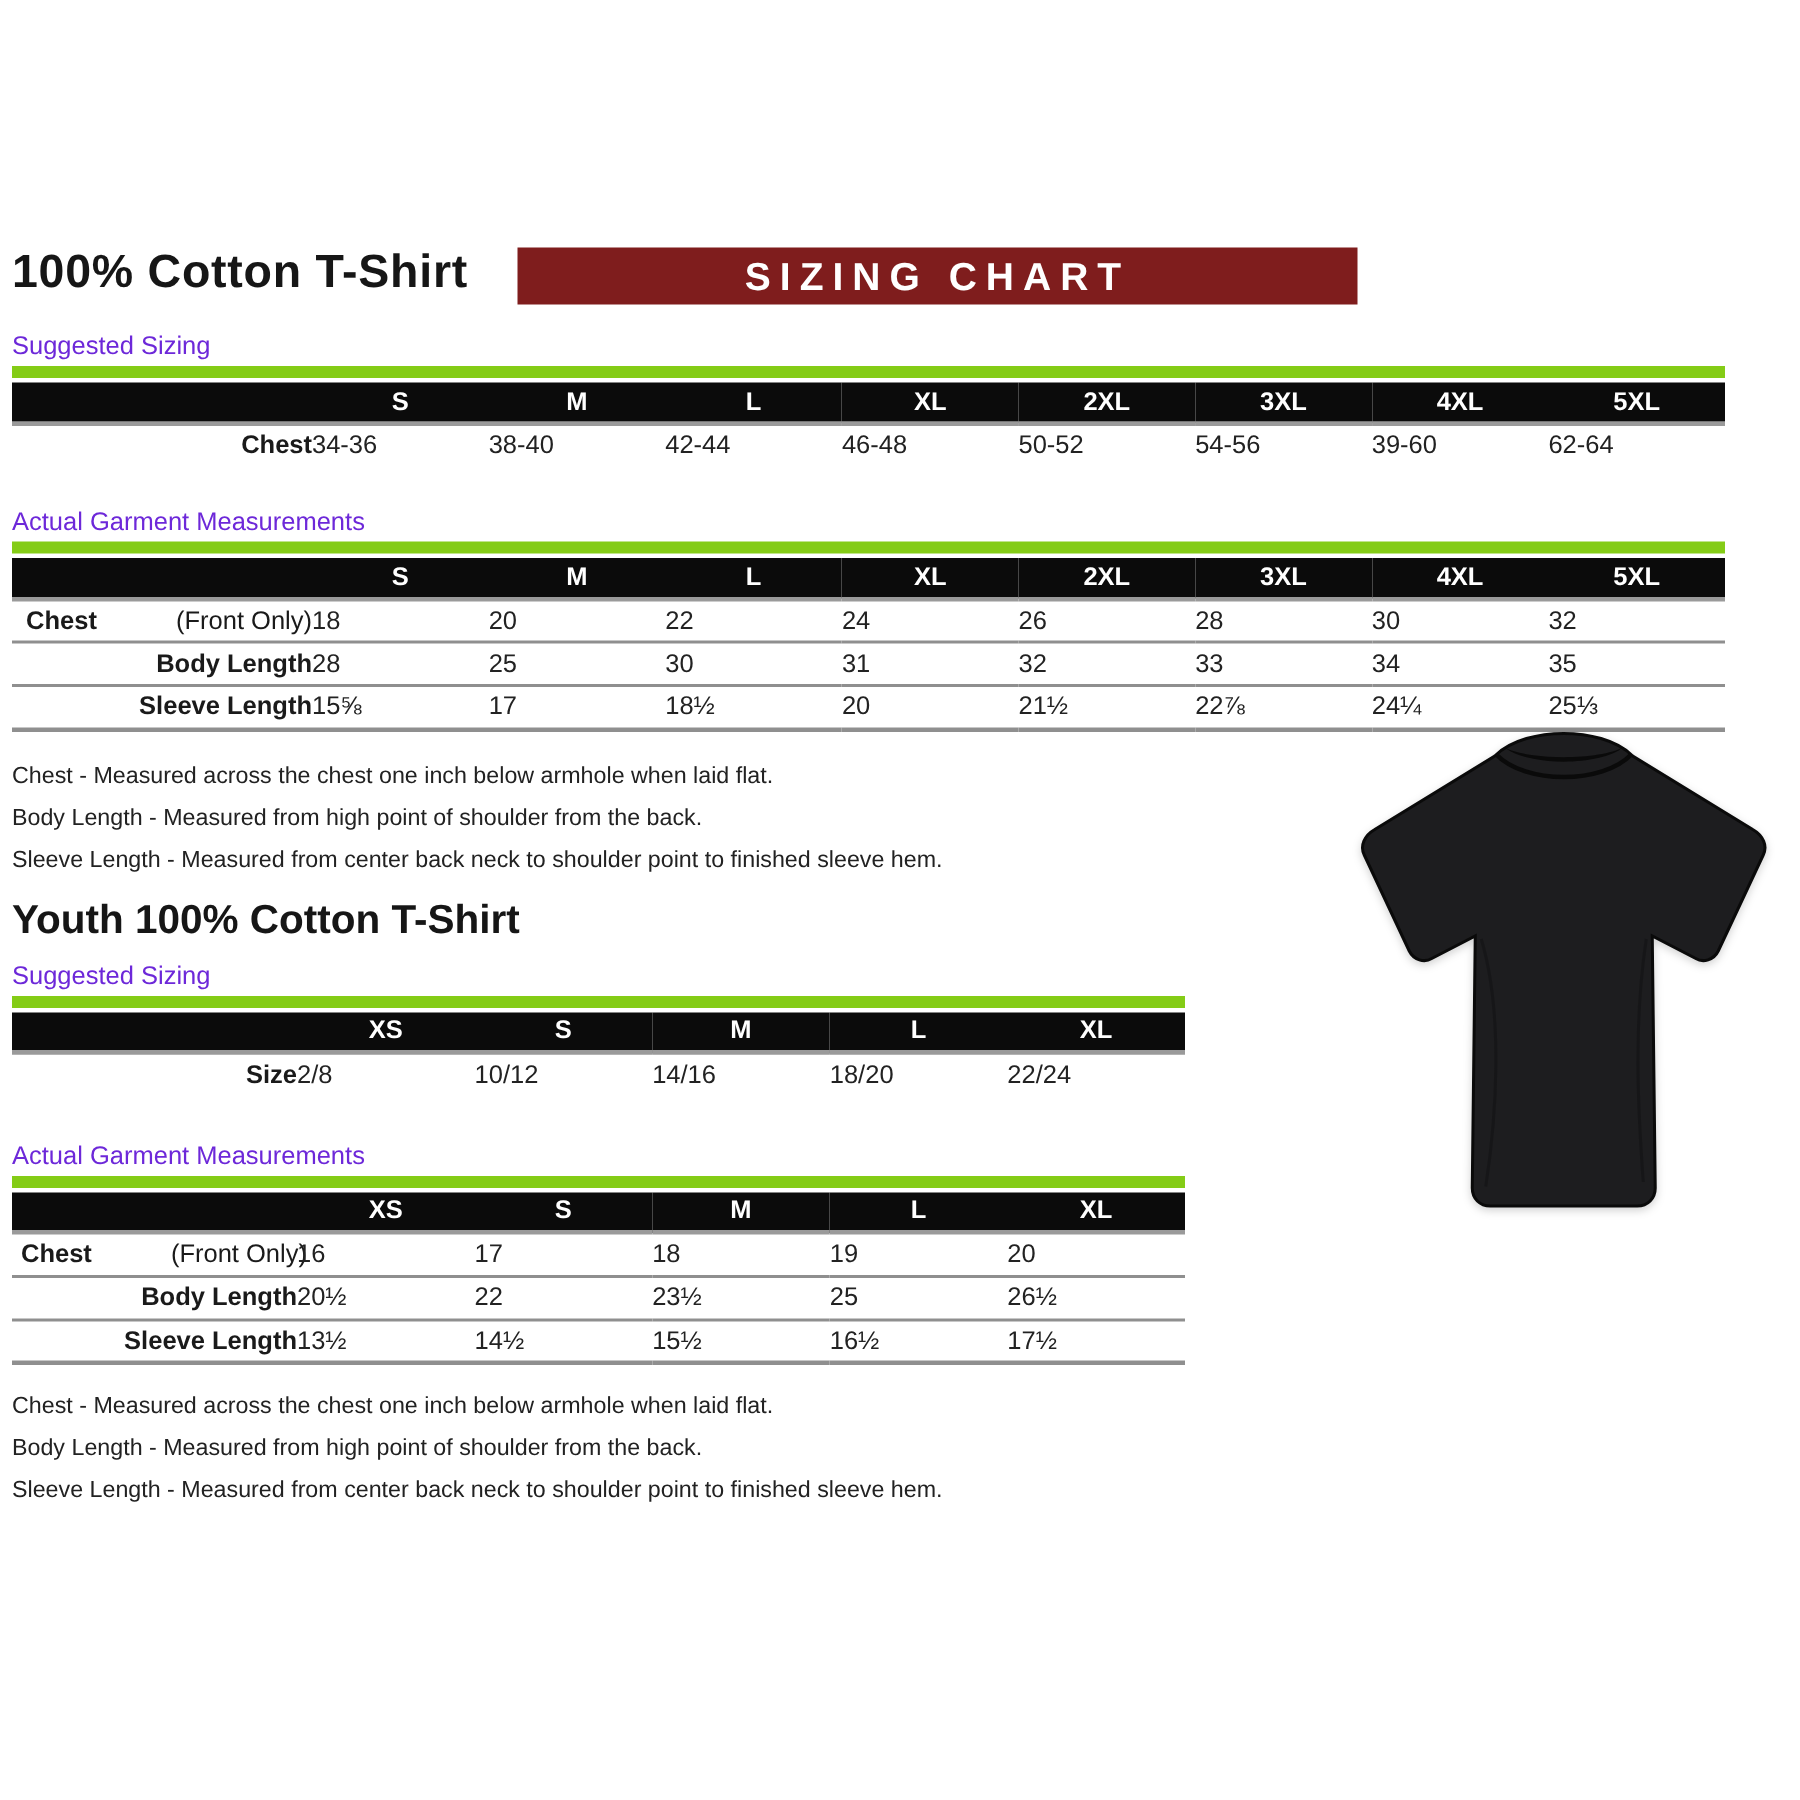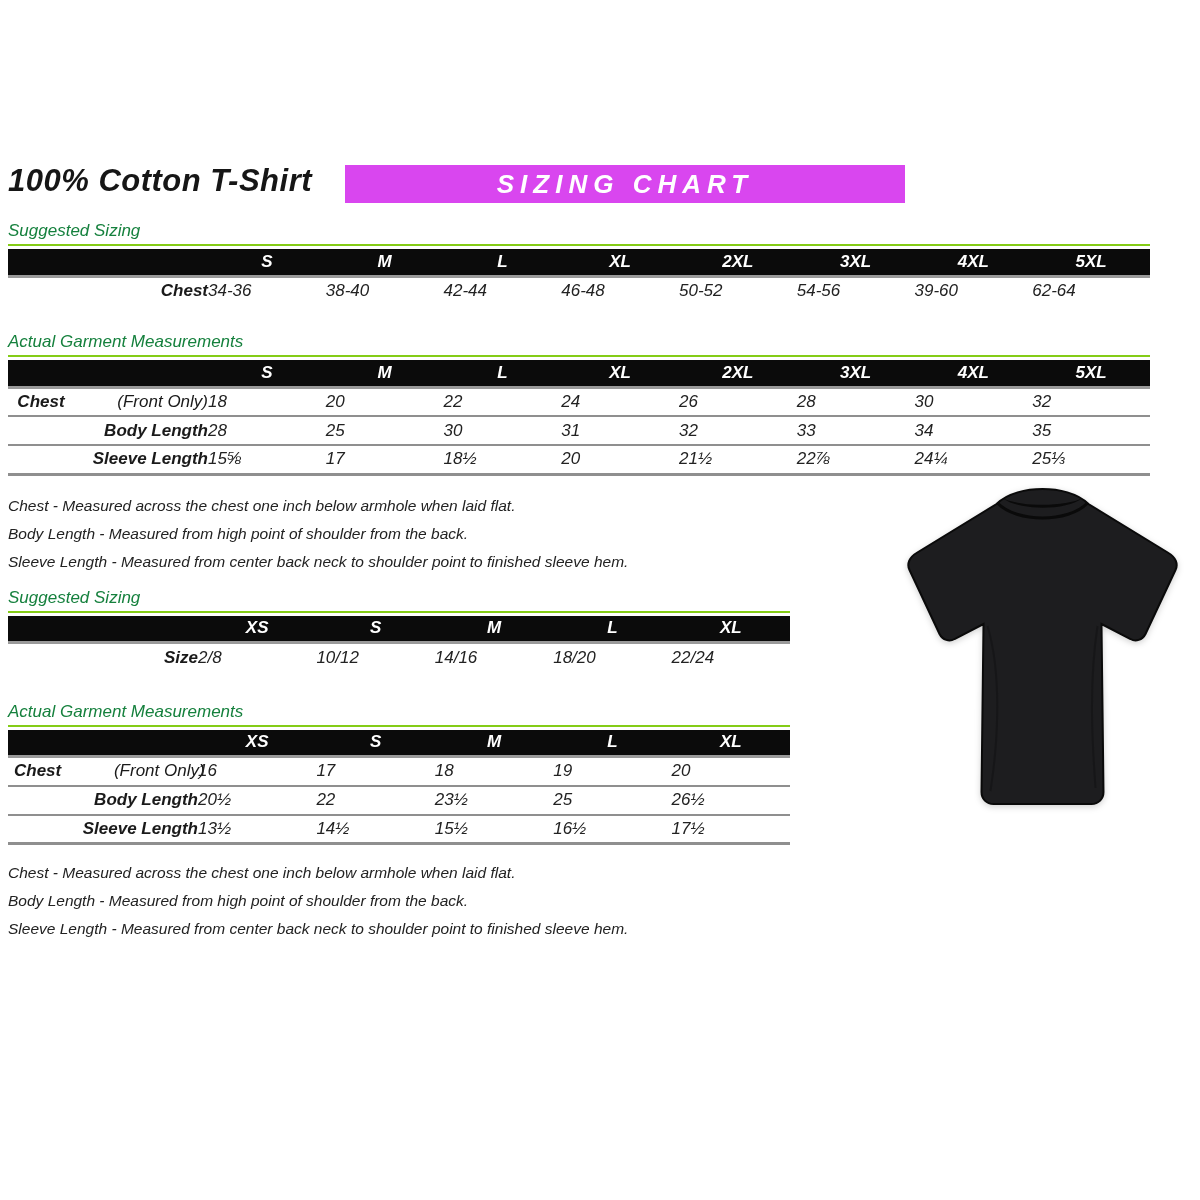--- a/index.html
+++ b/index.html
@@ -1,30 +1,30 @@
 <!DOCTYPE html>
 <html><head>
 <meta charset="utf-8">
 <style>
   * { margin:0; padding:0; box-sizing:border-box; }
   html,body { width:1200px; height:1200px; background:#ffffff;
               font-family:"Liberation Sans","DejaVu Sans",sans-serif; color:#1a1a1a; }
-  #page { position:relative; width:1200px; height:1032px; overflow:hidden;font-style:italic; }
+  #page { position:relative; width:1200px; height:1032px; overflow:hidden; }
   #content { position:absolute; left:8px; top:163px; width:1142px; }
 
   
   .header-row { position:relative; height:46px; }
   .main-title { font-size:31px; font-weight:600; letter-spacing:0.5px; color:#161616; }
   .banner { position:absolute; left:337px; top:2px; width:560px; height:38px;
-            background:#d946ef; color:#ffffff; text-align:center; line-height:38px;
+            background:#7f1d1d; color:#ffffff; text-align:center; line-height:38px;
             font-size:26px; font-weight:bold; letter-spacing:6px; }
 
   .section { margin-top:12px; }
-  .section-label { font-size:17px; color:#15803d; padding-bottom:3px;
-                   border-bottom:2px solid #84cc16; }
+  .section-label { font-size:17px; color:#6d28d9; padding-bottom:3px;
+                   border-bottom:8px solid #84cc16; }
 
   table { border-collapse:collapse; table-layout:fixed; width:100%; margin-top:3px; }
   thead th { background:#0b0b0b; color:#ffffff; font-size:17px; font-weight:bold;
              height:27px; text-align:center; border-bottom:3px solid #9a9a9a; }
   thead th.label-col { text-align:left; }
   tbody th { text-align:right; font-size:17px; font-weight:bold; height:29px;
              padding-left:6px; white-space:nowrap; }
   tbody th .row-suffix { font-weight:normal;padding-left:48px; }
   tbody td { text-align:left; font-size:17px; height:29px; color:#222; }
   table.row-lines tbody tr { border-bottom:2px solid #8f8f8f; }
@@ -159,20 +159,21 @@
           </tbody>
         </table>
     </div>
 
     <div class="notes">
       <div class="note-line">Chest - Measured across the chest one inch below armhole when laid flat.</div>
       <div class="note-line">Body Length - Measured from high point of shoulder from the back.</div>
       <div class="note-line">Sleeve Length - Measured from center back neck to shoulder point to finished sleeve hem.</div>
     </div>
 
+    <div class="youth-title">Youth 100% Cotton T-Shirt</div>
 
     <div class="youth-wrap">
       <div class="section">
         <div class="section-label">Suggested Sizing</div>
         <table class="youth-table">
             <colgroup>
               <col class="label-c">
               <col>
               <col>
               <col>

